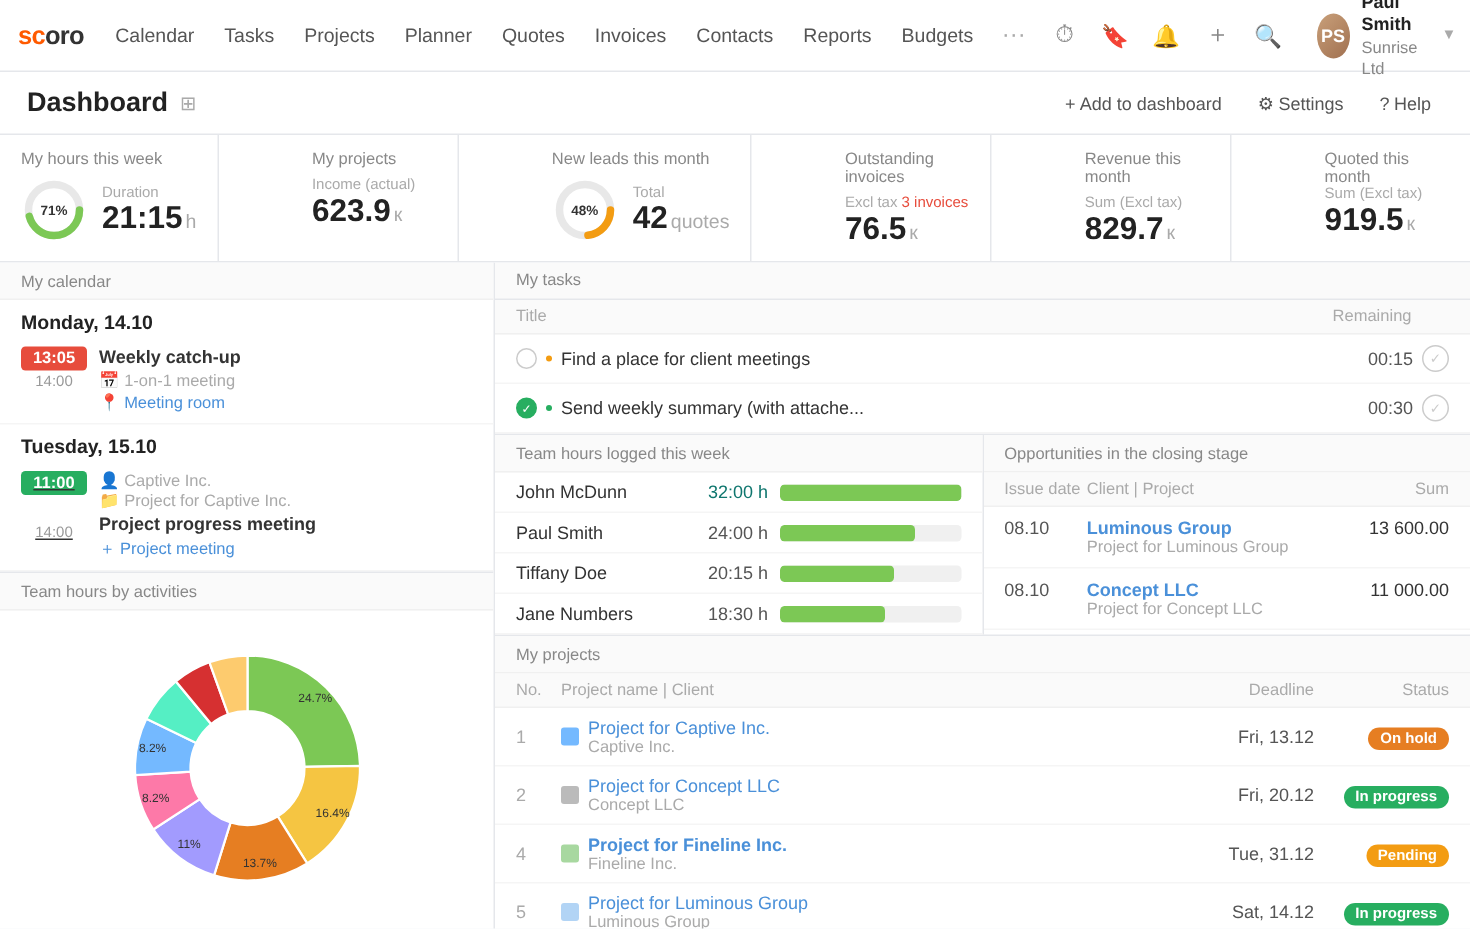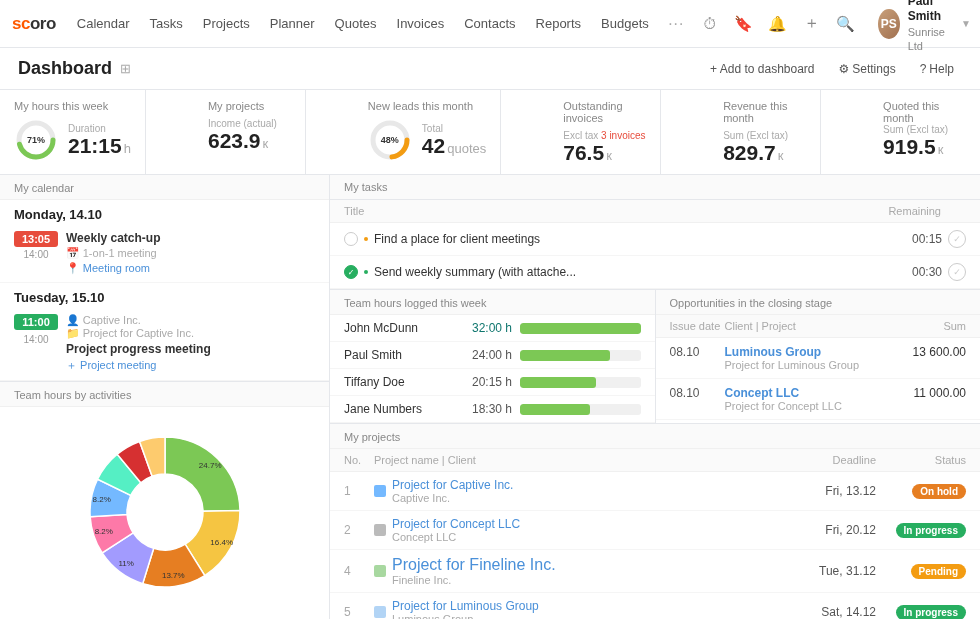--- a/index.html
+++ b/index.html
@@ -151,21 +151,21 @@
       </div>
       <div style="flex:1;">
         <div style="font-size:12px;font-weight:600;color:#333;">Weekly catch-up</div>
         <div style="font-size:11px;color:#aaa;display:flex;align-items:center;gap:3px;margin-top:2px;">📅 1-on-1 meeting</div>
         <div style="font-size:11px;color:#4a90d9;display:flex;align-items:center;gap:3px;margin-top:2px;cursor:pointer;">📍 Meeting room</div>
       </div>
     </div>
 
     <div style="font-size:13px;font-weight:700;color:#222;padding:7px 14px 4px;">Tuesday, 15.10</div>
     <div style="padding:5px 14px 7px;display:flex;gap:8px;align-items:flex-start;border-bottom:1px solid #f5f5f5;">
-      <div style="display:flex;flex-direction:column;gap:4px;flex-shrink:0;width:44px;">
+      <div style="display:flex;flex-direction:column;gap:20px;flex-shrink:0;width:44px;text-decoration:underline;">
         <div style="font-size:11px;font-weight:700;color:#fff;background:#27ae60;padding:2px 4px;border-radius:3px;text-align:center;">11:00</div>
         <div style="font-size:10px;color:#999;text-align:center;">14:00</div>
       </div>
       <div style="flex:1;">
         <div style="font-size:11px;color:#aaa;display:flex;align-items:center;gap:3px;">👤 Captive Inc.</div>
         <div style="font-size:11px;color:#aaa;display:flex;align-items:center;gap:3px;">📁 Project for Captive Inc.</div>
         <div style="font-size:12px;font-weight:600;color:#333;margin-top:2px;">Project progress meeting</div>
         <div style="font-size:11px;color:#4a90d9;display:flex;align-items:center;gap:3px;margin-top:2px;cursor:pointer;">＋ Project meeting</div>
       </div>
     </div>
@@ -323,21 +323,21 @@
           </div>
         </div>
         <div style="width:90px;font-size:12px;color:#555;text-align:right;">Fri, 20.12</div>
         <div style="width:90px;text-align:right;"><span style="display:inline-block;padding:2px 8px;border-radius:10px;font-size:10px;font-weight:600;color:#fff;background:#27ae60;">In progress</span></div>
       </div>
       <div style="display:flex;align-items:center;padding:6px 14px;border-bottom:1px solid #f5f5f5;">
         <div style="width:30px;font-size:12px;color:#aaa;">4</div>
         <div style="flex:1;display:flex;align-items:center;gap:6px;">
           <div style="width:12px;height:12px;border-radius:2px;flex-shrink:0;background:#a8d8a0;"></div>
           <div>
-            <div style="font-size:16px;color:#4a90d9;cursor:pointer;font-weight:400;">Project for Fineline Inc.</div>
+            <div style="font-size:12px;color:#4a90d9;cursor:pointer;font-weight:700;">Project for Fineline Inc.</div>
             <div style="font-size:11px;color:#aaa;">Fineline Inc.</div>
           </div>
         </div>
         <div style="width:90px;font-size:12px;color:#555;text-align:right;">Tue, 31.12</div>
         <div style="width:90px;text-align:right;"><span style="display:inline-block;padding:2px 8px;border-radius:10px;font-size:10px;font-weight:600;color:#fff;background:#f39c12;">Pending</span></div>
       </div>
       <div style="display:flex;align-items:center;padding:6px 14px;border-bottom:1px solid #f5f5f5;">
         <div style="width:30px;font-size:12px;color:#aaa;">5</div>
         <div style="flex:1;display:flex;align-items:center;gap:6px;">
           <div style="width:12px;height:12px;border-radius:2px;flex-shrink:0;background:#b2d4f5;"></div>

